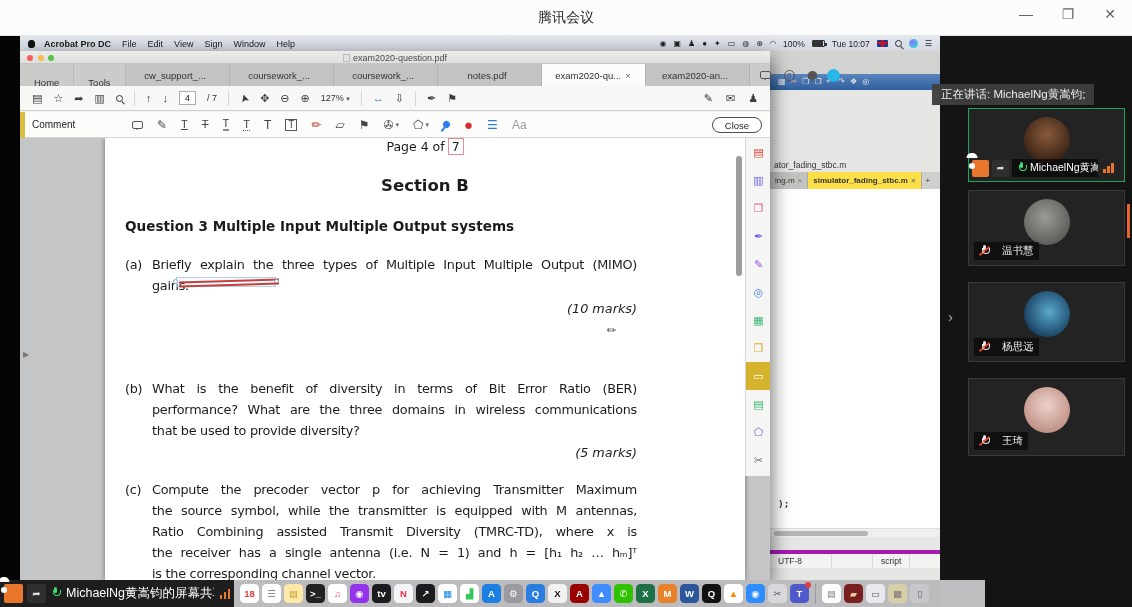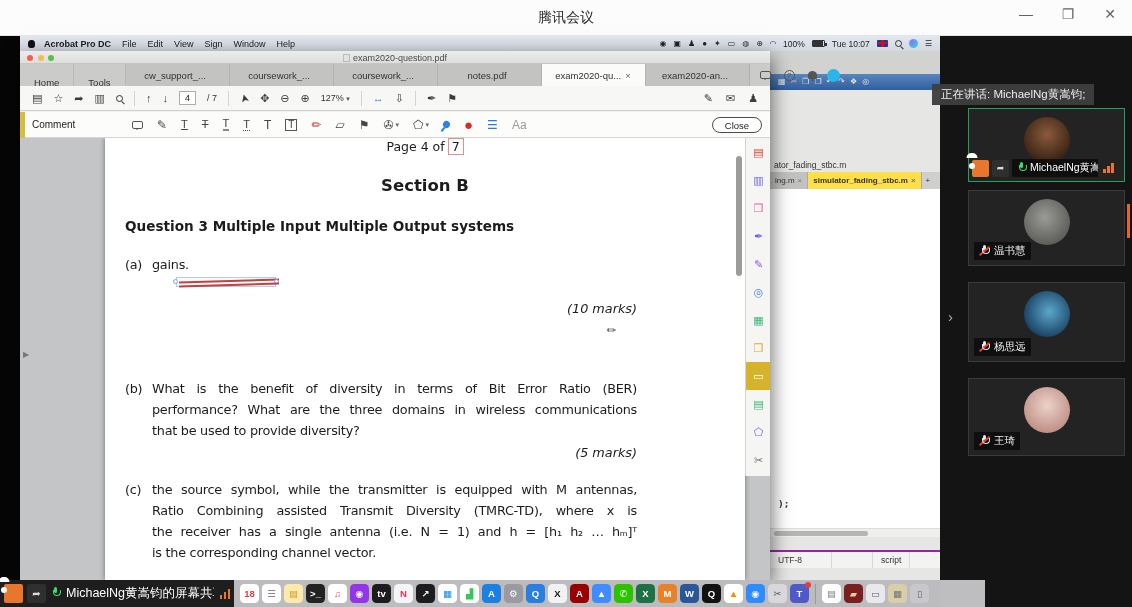--- a/index.html
+++ b/index.html
@@ -116,39 +116,39 @@
   .ml-ic.red{color:#e8a0a0;}
   .ml-crumb{position:absolute;top:110px;left:4px;font-size:8.5px;color:#333;white-space:nowrap;overflow:hidden;width:162px;}
   .ml-tabs{position:absolute;top:122px;left:0;right:0;height:17px;background:#cecec c;display:flex;font-size:8px;color:#333;background:#cfcfcd;}
   .ml-tab{display:flex;align-items:center;gap:3px;padding:0 5px;background:#c2c2c0;border-right:1px solid #aaa;white-space:nowrap;overflow:hidden;}
   .ml-tab.active{background:#fde047;font-weight:bold;}
   .ml-plus{display:flex;align-items:center;padding:0 4px;}
   .ml-editor{position:absolute;top:139px;left:0;right:0;height:339px;background:#fff;}
   .ml-code{position:absolute;top:448px;left:8px;font-family:"DejaVu Sans Mono",monospace;font-size:9.5px;color:#333;font-weight:bold;}
   .ml-hscroll{position:absolute;top:478px;left:0;right:0;height:9px;background:#efefed;border-top:1px solid #ddd;}
   .ml-hscroll i{position:absolute;left:4px;top:2px;width:55%;height:5px;background:#b5b5b3;border-radius:3px;}
-  .ml-status{position:absolute;top:500px;left:0;right:0;height:18px;background:#f3f3f1;border-top:2px solid #a21caf;display:flex;font-size:8.5px;color:#333;align-items:center;text-align:center;}
+  .ml-status{position:absolute;top:500px;left:0;right:0;height:18px;background:#f3f3f1;border-top:4px solid #a21caf;display:flex;font-size:8.5px;color:#333;align-items:center;text-align:center;}
   .ml-cell{padding:0 8px;height:100%;display:flex;align-items:center;border-right:1px solid #d8d8d6;}
 
   
   .banner{position:absolute;left:932px;top:48px;height:21px;background:rgba(62,62,62,.96);color:#ececec;font-size:11.5px;display:flex;align-items:center;padding:0 9px;z-index:50;white-space:nowrap;}
 
   
   .panel{position:absolute;left:940px;top:0;width:192px;height:571px;background:#141414;z-index:20;}
   .chev{position:absolute;left:8px;top:272px;color:#aaa;font-size:15px;}
   .ptile{position:absolute;left:28px;width:157px;background:#232323;border:1px solid #3a3a3a;}
   .ptile.speaking{border:1px solid #21a15c;}
   .pav{position:absolute;left:50%;transform:translateX(-50%);top:8px;width:46px;height:46px;border-radius:50%;}
   .av1{background:radial-gradient(circle at 50% 38%,#8a5a3c,#402818 68%,#241610);}
   .av2{background:radial-gradient(circle at 45% 40%,#9a9a96,#5c5c58 75%);}
   .av3{background:radial-gradient(circle at 55% 45%,#5aa8cc,#1c4668 70%,#102a42);}
   .av4{background:radial-gradient(circle at 50% 40%,#ecd2ca,#c09086 75%);}
   .av5{background:radial-gradient(circle at 55% 40%,#d8c455,#55822f 75%,#3c6024);}
   .nameplate{position:absolute;left:5px;bottom:5px;display:flex;align-items:center;gap:4px;background:rgba(0,0,0,.55);padding:2px 5px;}
-  .pname{font-size:10.5px;color:#efefef;white-space:nowrap;}
+  .pname{font-size:10.5px;color:#efefef;white-space:nowrap;margin-left:8px;}
   .host-row{position:absolute;left:3px;bottom:4px;display:flex;align-items:center;gap:3px;}
   .badge-or{width:17px;height:17px;background:#e8762d;border-radius:2px;position:relative;flex:none;}
   .badge-dk{width:17px;height:17px;background:#2f2f2f;border-radius:2px;color:#ddd;font-size:9px;display:flex;align-items:center;justify-content:center;flex:none;font-style:normal;}
   .i-person{position:relative;width:100%;height:100%;}
   .i-person::before{content:'';position:absolute;left:50%;top:3px;transform:translateX(-50%);width:6px;height:6px;border-radius:50%;background:#fff;}
   .i-person::after{content:'';position:absolute;left:50%;bottom:2px;transform:translateX(-50%);width:11px;height:5px;border-radius:5px 5px 0 0;background:#fff;}
   .i-mic{position:relative;width:11px;height:12px;flex:none;color:#3ddc6e;}
   .i-mic::before{content:'';position:absolute;left:4px;top:0;width:3px;height:6px;border-radius:2px;background:currentColor;}
   .i-mic::after{content:'';position:absolute;left:2.5px;top:2.5px;width:6px;height:5px;border:1px solid currentColor;border-top:none;border-radius:0 0 5px 5px;}
   .i-mic.muted{color:#e8e8e8;}
@@ -373,20 +373,21 @@
 
       <div class="docarea">
         <div class="page">
           <div class="ph"><span>Page 4 of</span><span class="boxed7">7</span></div>
           <div class="sec">Section B</div>
           <div class="qt">Question 3  Multiple Input Multiple Output systems</div>
 
           <div class="qitem" style="top:116px">
             <span class="qlabel">(a)</span>
             <div class="qlines">
+              <div class="jl">Briefly explain the three types of Multiple Input Multiple Output (MIMO)</div>
               <div>gains.</div>
             </div>
           </div>
           <div class="annot">
             <i class="handle l"></i>
             <i class="handle r"></i>
           </div>
           <div class="marks" style="top:163px">(10 marks)</div>
           <div class="pencil">✏</div>
 
@@ -396,20 +397,21 @@
               <div class="jl">What is the benefit of diversity in terms of Bit Error Ratio (BER)</div>
               <div class="jl">performance?  What are the three domains in wireless communications</div>
               <div>that be used to provide diversity?</div>
             </div>
           </div>
           <div class="marks" style="top:307px">(5 marks)</div>
 
           <div class="qitem" style="top:341px">
             <span class="qlabel">(c)</span>
             <div class="qlines">
+              <div class="jl">Compute the precoder vector p for achieving Transmitter Maximum</div>
               <div class="jl">the source symbol, while the transmitter is equipped with M antennas,</div>
               <div class="jl">Ratio Combining assisted Transmit Diversity (TMRC-TD), where x is</div>
               <div class="jl">the receiver has a single antenna (i.e.  N = 1) and h = [h₁ h₂ … hₘ]ᵀ</div>
               <div>is the corresponding channel vector.</div>
             </div>
           </div>
         </div>
 
         <div class="vscroll"></div>
         <div class="panel-arrow">▶</div>

